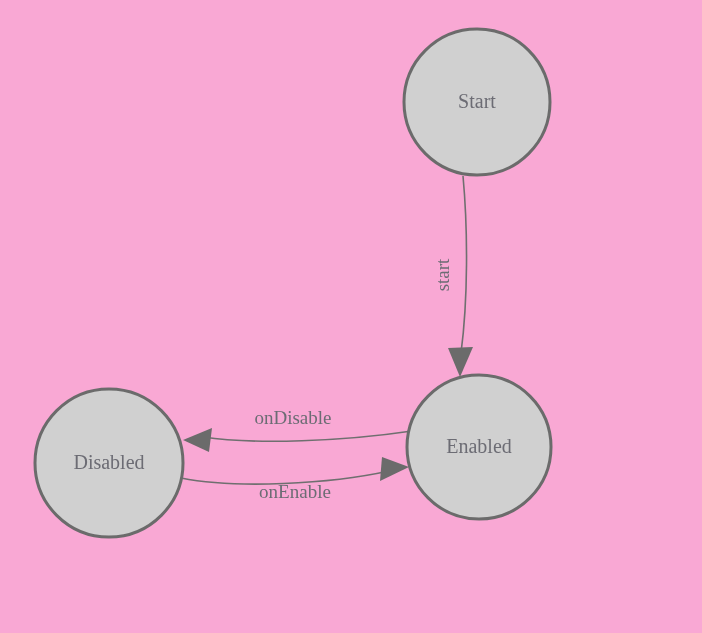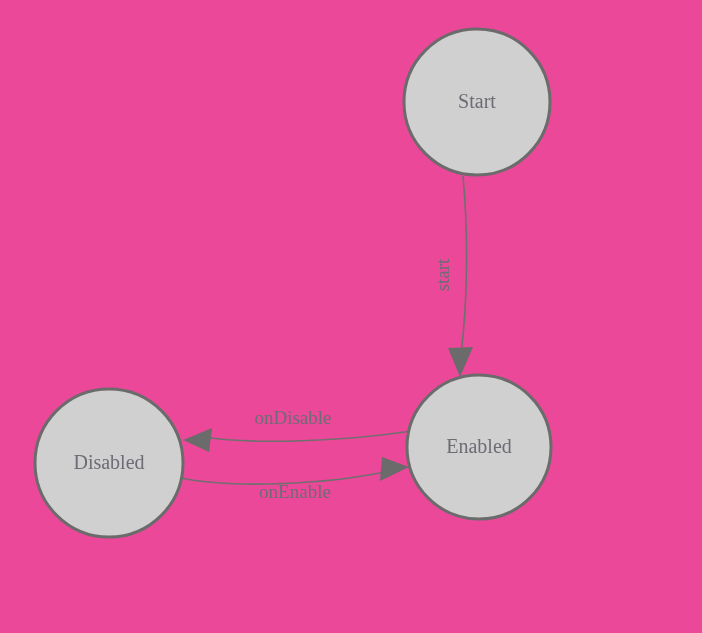--- a/index.html
+++ b/index.html
@@ -7,21 +7,21 @@
     padding: 0;
     background: #ffffff;
   }
   body {
     font-family: "Liberation Serif", serif;
   }
   #diagram-canvas {
     position: relative;
     width: 702px;
     height: 633px;
-    background: #ec4899;
+    background: #f9a8d4;
     overflow: hidden;
   }
   #diagram-svg {
     position: absolute;
     top: 0;
     left: 0;
     width: 702px;
     height: 633px;
   }
   .state-node-circle {

